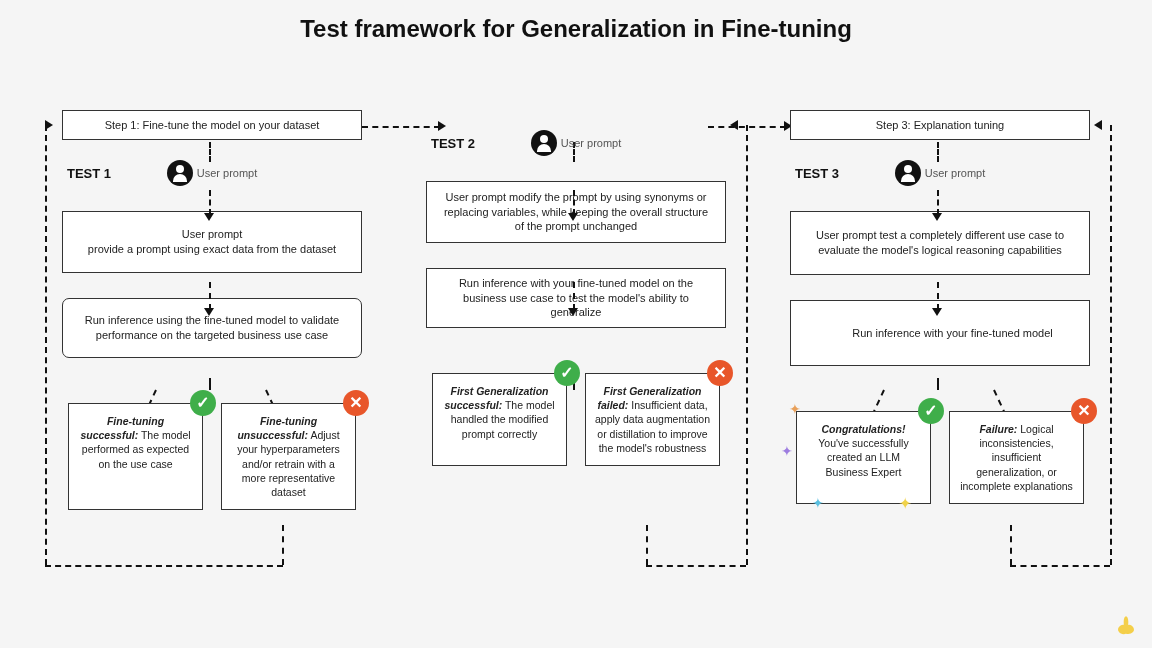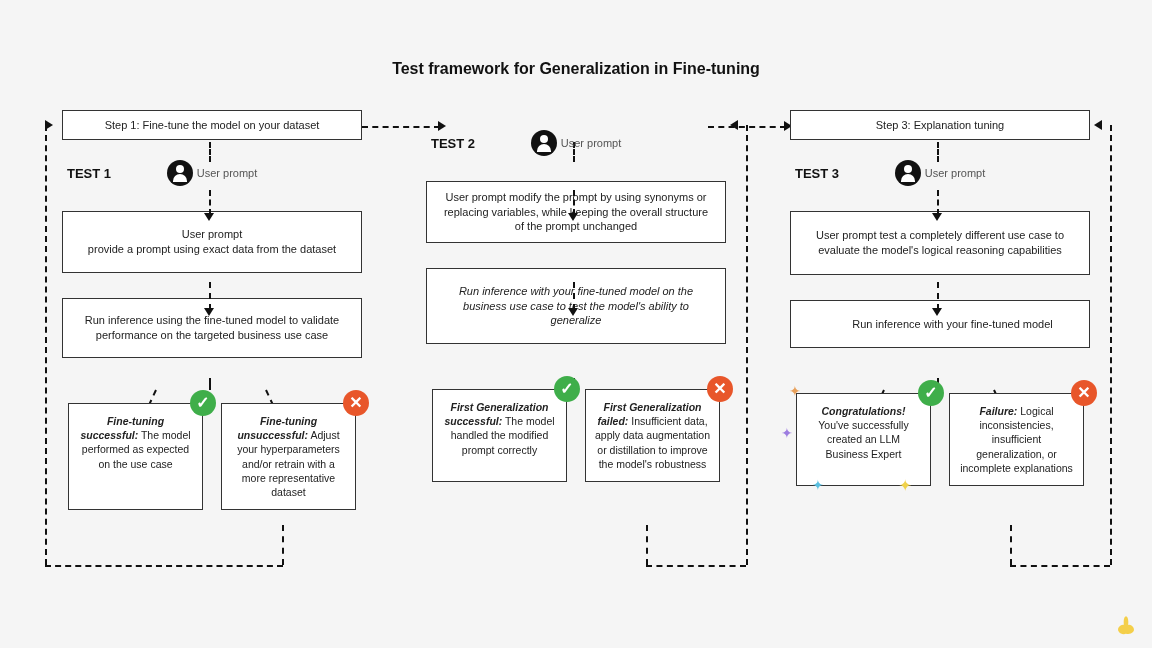--- a/index.html
+++ b/index.html
@@ -9,24 +9,23 @@
     background: #f5f5f5;
     font-family: Arial, Helvetica, sans-serif;
     position: relative;
     overflow: hidden;
   }
   .title {
     position: absolute;
     top: 15px;
     left: 0; right: 0;
     text-align: center;
-    font-size: 16px;
+    font-size: 24px;
     font-weight: 700;
     color: #111;
-    margin-top: 45px;
   }
   .columns {
     position: absolute;
     top: 110px;
     left: 60px;
     right: 60px;
     display: flex;
     gap: 60px;
   }
   .col {
@@ -202,21 +201,21 @@
 
     <div class="vline" style="top:80px; left:149px; height:25px;"></div>
     <div class="arrowhead-down" style="top:103px; left:144px;"></div>
 
     <div class="prompt-box" style="white-space:pre-line; height:62px; display:flex; align-items:center; justify-content:center;">User prompt
 provide a prompt using exact data from the dataset</div>
 
     <div class="vline" style="top:172px; left:149px; height:28px;"></div>
     <div class="arrowhead-down" style="top:198px; left:144px;"></div>
 
-    <div class="inference-box" style="height:60px; display:flex; align-items:center; justify-content:center;">Run inference using the fine-tuned model to validate performance on the targeted business use case</div>
+    <div class="inference-box" style="height:60px; display:flex; align-items:center; justify-content:center;border-radius:7px;">Run inference using the fine-tuned model to validate performance on the targeted business use case</div>
 
     <div class="vline" style="top:268px; left:149px; height:12px;"></div>
     <div class="vline" style="top:280px; left:95px; height:28px; transform:rotate(25deg); transform-origin:top;"></div>
     <div class="vline" style="top:280px; left:205px; height:28px; transform:rotate(-25deg); transform-origin:top;"></div>
     <div class="arrowhead-down" style="top:304px; left:77px;"></div>
     <div class="arrowhead-down" style="top:304px; left:212px;"></div>
 
     <div class="outcomes">
       <div class="outcome">
         <span class="badge ok">✓</span>
@@ -247,21 +246,21 @@
     </div>
 
     <div class="vline" style="top:80px; left:149px; height:25px;"></div>
     <div class="arrowhead-down" style="top:103px; left:144px;"></div>
 
     <div class="prompt-box" style="height:62px; display:flex; align-items:center; justify-content:center;">User prompt modify the prompt by using synonyms or replacing variables, while keeping the overall structure of the prompt unchanged</div>
 
     <div class="vline" style="top:172px; left:149px; height:28px;"></div>
     <div class="arrowhead-down" style="top:198px; left:144px;"></div>
 
-    <div class="inference-box" style="height:76px; display:flex; align-items:center; justify-content:center;font-style:italic;">Run inference with your fine-tuned model on the business use case to test the model's ability to generalize</div>
+    <div class="inference-box" style="height:60px; display:flex; align-items:center; justify-content:center;">Run inference with your fine-tuned model on the business use case to test the model's ability to generalize</div>
 
     <div class="vline" style="top:268px; left:149px; height:12px;"></div>
     <div class="vline" style="top:280px; left:95px; height:28px; transform:rotate(25deg); transform-origin:top;"></div>
     <div class="vline" style="top:280px; left:205px; height:28px; transform:rotate(-25deg); transform-origin:top;"></div>
     <div class="arrowhead-down" style="top:304px; left:77px;"></div>
     <div class="arrowhead-down" style="top:304px; left:212px;"></div>
 
     <div class="outcomes">
       <div class="outcome">
         <span class="badge ok">✓</span>
@@ -293,21 +292,21 @@
     </div>
 
     <div class="vline" style="top:80px; left:149px; height:25px;"></div>
     <div class="arrowhead-down" style="top:103px; left:144px;"></div>
 
     <div class="prompt-box" style="height:64px; display:flex; align-items:center; justify-content:center;">User prompt test a completely different use case to evaluate the model's logical reasoning capabilities</div>
 
     <div class="vline" style="top:172px; left:149px; height:28px;"></div>
     <div class="arrowhead-down" style="top:198px; left:144px;"></div>
 
-    <div class="inference-box" style="height:48px; display:flex; align-items:center; justify-content:center;padding-left:37px;">Run inference with your fine-tuned model</div>
+    <div class="inference-box" style="height:66px; display:flex; align-items:center; justify-content:center;padding-left:37px;">Run inference with your fine-tuned model</div>
 
     <div class="vline" style="top:268px; left:149px; height:12px;"></div>
     <div class="vline" style="top:280px; left:95px; height:28px; transform:rotate(25deg); transform-origin:top;"></div>
     <div class="vline" style="top:280px; left:205px; height:28px; transform:rotate(-25deg); transform-origin:top;"></div>
     <div class="arrowhead-down" style="top:304px; left:77px;"></div>
     <div class="arrowhead-down" style="top:304px; left:212px;"></div>
 
     <div class="outcomes">
       <div class="outcome" style="position:relative;">
         <span class="badge ok">✓</span>

